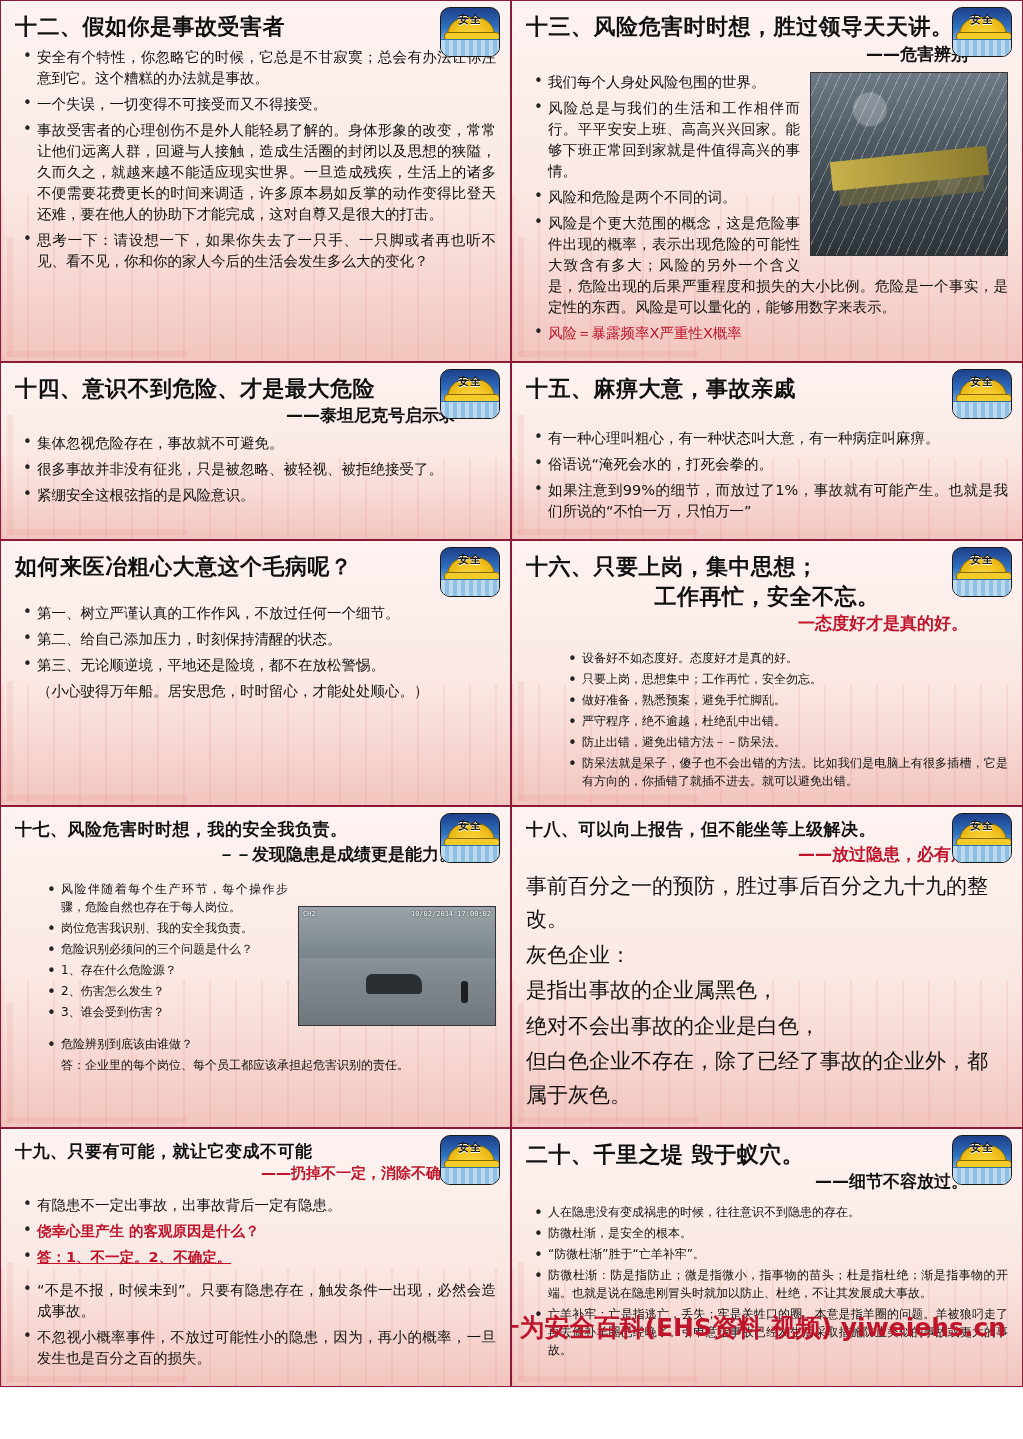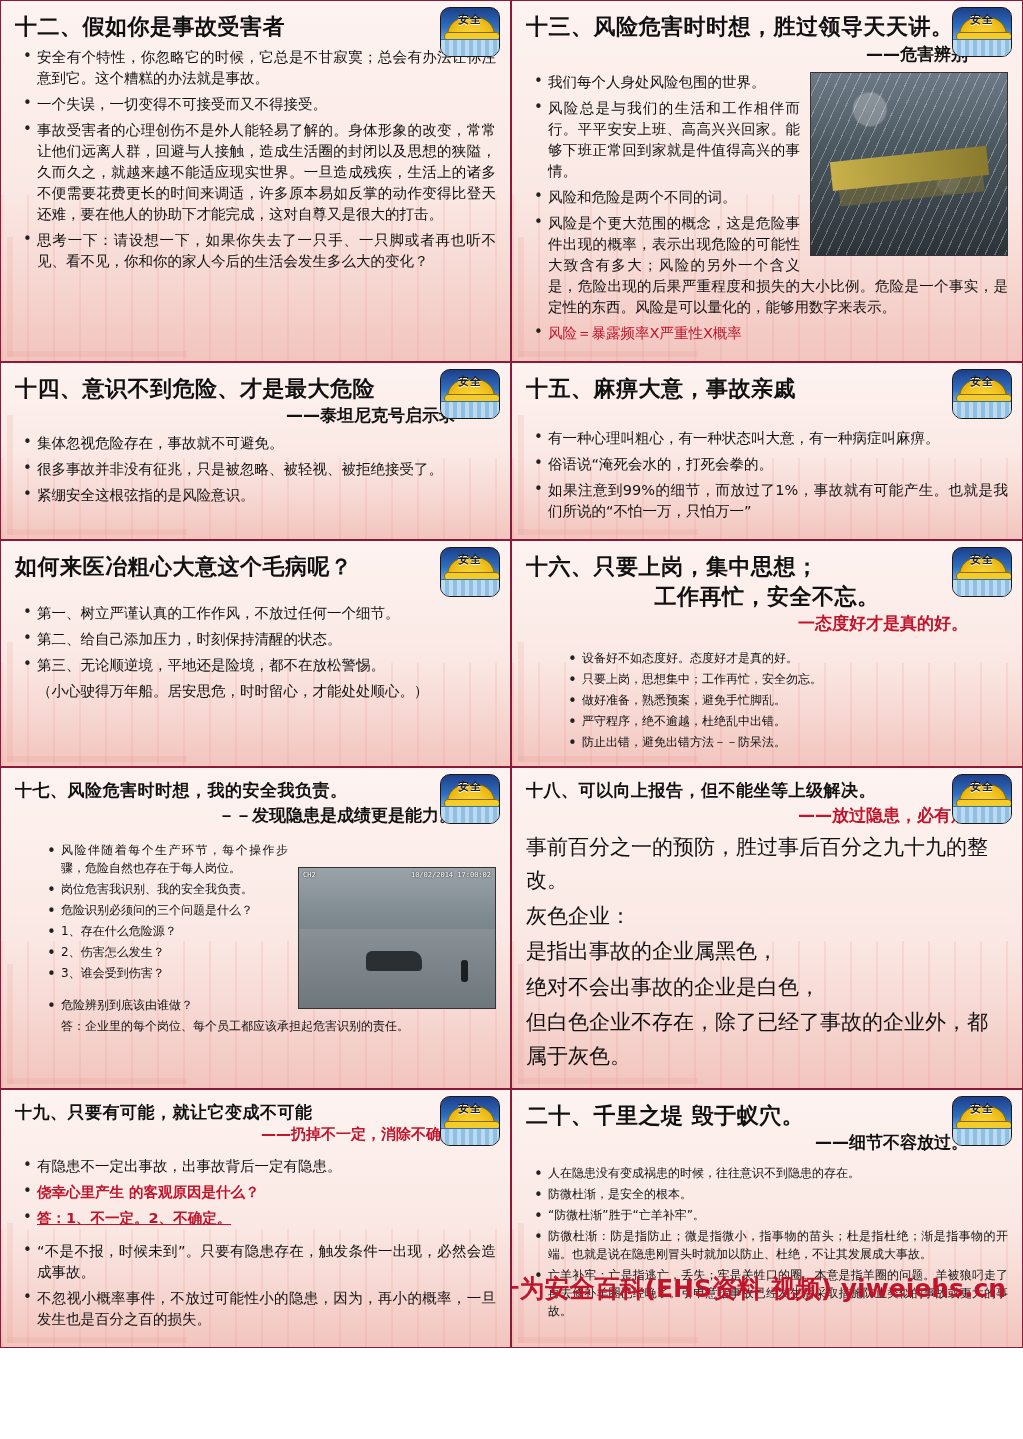--- a/index.html
+++ b/index.html
@@ -142,21 +142,21 @@
       linear-gradient(180deg,#6d7a86 0%,#4c5860 40%,#2c3338 100%);
     position:relative;
   }
   .photo-hail::after{
     content:"";position:absolute;left:10%;top:45%;width:80%;height:16%;
     background:linear-gradient(90deg,#c8b14a,#8a7a2e);
     transform:rotate(-6deg);
     box-shadow:0 22px 0 -6px rgba(120,110,60,.6);
   }
   .photo-cctv{
-    width:196px;height:140px;
+    width:196px;height:118px;
     background:linear-gradient(180deg,#9aa3a8 0%,#7f8a90 35%,#5d666b 100%);
     position:relative;
     text-align:center;
   }
   .photo-cctv .road{
     position:absolute;left:0;right:0;bottom:0;height:56%;
     background:linear-gradient(180deg,#8a9196 0%,#6e777c 100%);
   }
   .photo-cctv .car{
     position:absolute;left:34%;bottom:26%;width:56px;height:20px;
@@ -275,20 +275,21 @@
     </div>
     <h2 class="title">十六、只要上岗，集中思想；</h2>
     <h2 class="title" style="text-align:center;">工作再忙，安全不忘。</h2>
     <div class="subtitle red">一态度好才是真的好。</div>
     <ul class="body small indent" style="margin-top:14px;">
       <li><span>设备好不如态度好。态度好才是真的好。</span></li>
       <li><span>只要上岗，思想集中；工作再忙，安全勿忘。</span></li>
       <li><span>做好准备，熟悉预案，避免手忙脚乱。</span></li>
       <li><span>严守程序，绝不逾越，杜绝乱中出错。</span></li>
       <li><span>防止出错，避免出错方法－－防呆法。</span></li>
+      <li><span>防呆法就是呆子，傻子也不会出错的方法。比如我们是电脑上有很多插槽，它是有方向的，你插错了就插不进去。就可以避免出错。</span></li>
     </ul>
   </section>
 
   <section class="slide">
     <div class="badge">
       <div class="hat"></div>
       <div class="txt">安全</div>
       <div class="base"></div>
     </div>
     <h2 class="title sm">十七、风险危害时时想，我的安全我负责。</h2>

